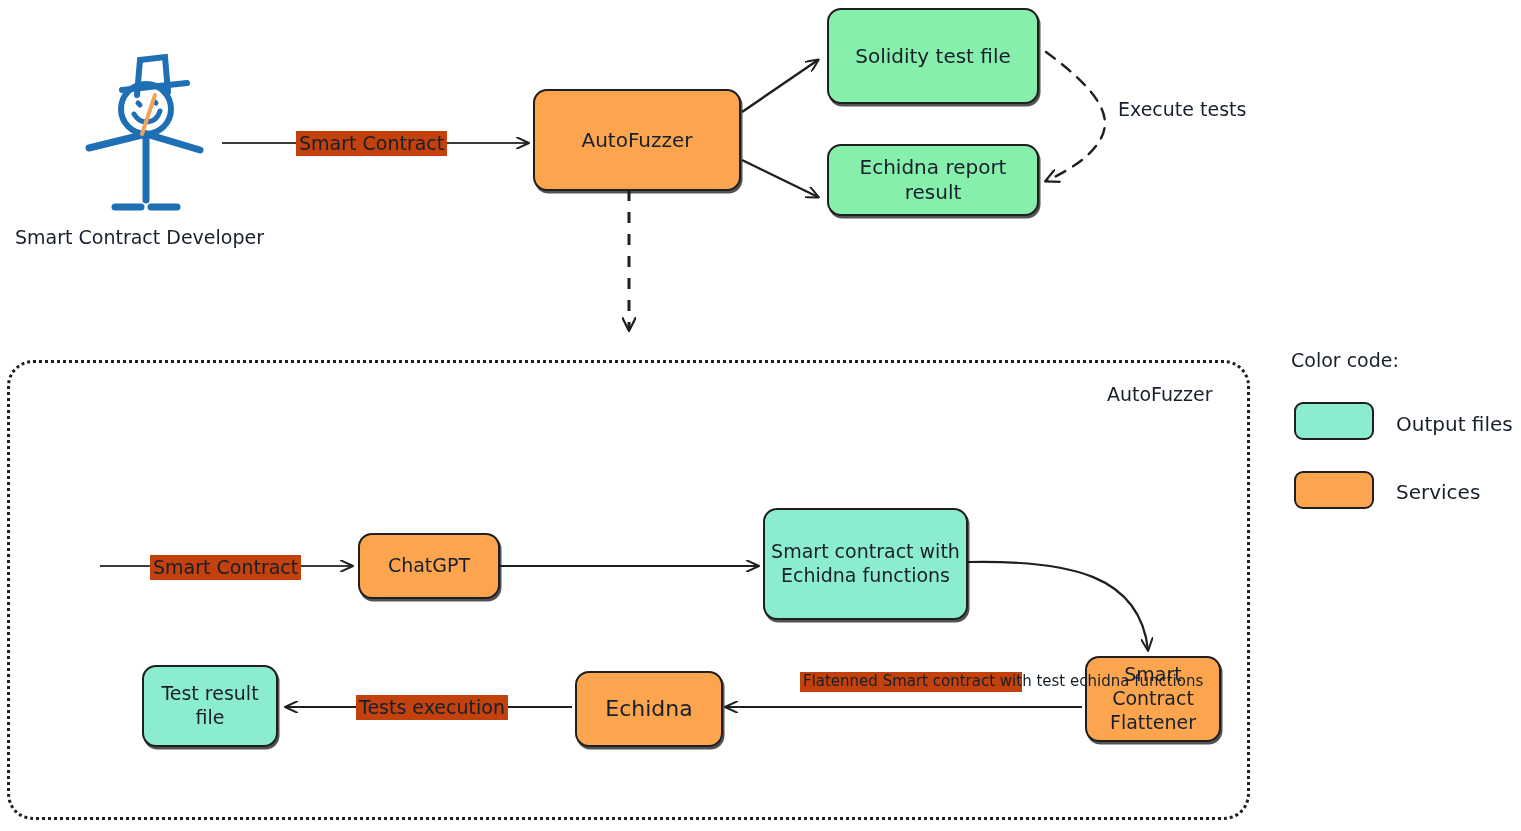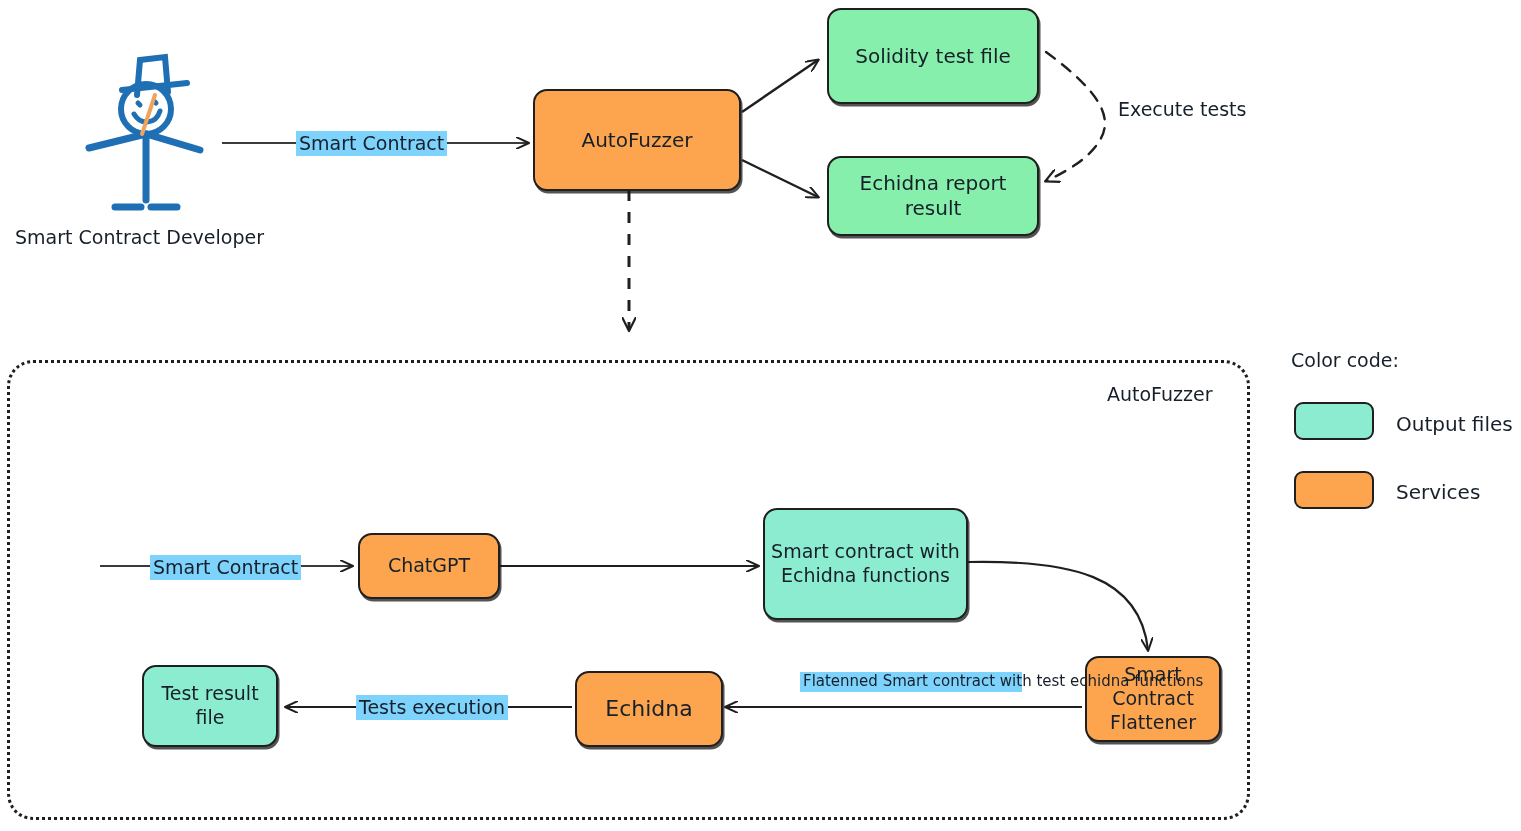--- a/index.html
+++ b/index.html
@@ -40,21 +40,21 @@
   .node-orange { background: #fca54e; }
   .node-teal { background: #8ceccf; }
   .lbl {
     position: absolute;
     color: #17202a;
     white-space: pre;
     line-height: 1.3;
     text-align: right;
   }
   .lbl-edge {
-    background: #7dd3fc;
+    background: #c2410c;
     padding: 0 3px;
   }
   .actor-caption {
     position: absolute;
     color: #17202a;
     white-space: nowrap;
   }
   .legend-swatch {
     position: absolute;
     box-sizing: border-box;
@@ -137,21 +137,21 @@
   <div class="actor-caption" style="left:15px; top:226px; font-size:19px;">Smart Contract Developer</div>
 
   <div class="node node-orange" style="left:533px; top:89px; width:208px; height:102px; font-size:20px;">
     <span>AutoFuzzer</span>
   </div>
 
   <div class="node node-green" style="left:827px; top:8px; width:212px; height:96px; font-size:20px;">
     <span>Solidity test file</span>
   </div>
 
-  <div class="node node-green" style="left:827px; top:156px; width:212px; height:80px; font-size:20px; padding:12px 18px;">
+  <div class="node node-green" style="left:827px; top:144px; width:212px; height:72px; font-size:20px; padding:12px 18px;">
     <span>Echidna report result</span>
   </div>
 
   <div class="lbl lbl-edge" style="left:296px; top:131px; font-size:19px;">Smart Contract</div>
 
   <div class="lbl" style="left:1118px; top:97px; font-size:19px;">Execute tests</div>
 
   <div class="container-box" style="left:7px; top:360px; width:1243px; height:460px;"></div>
 
   <div class="container-title" style="left:1107px; top:383px; font-size:19px;">AutoFuzzer</div>

